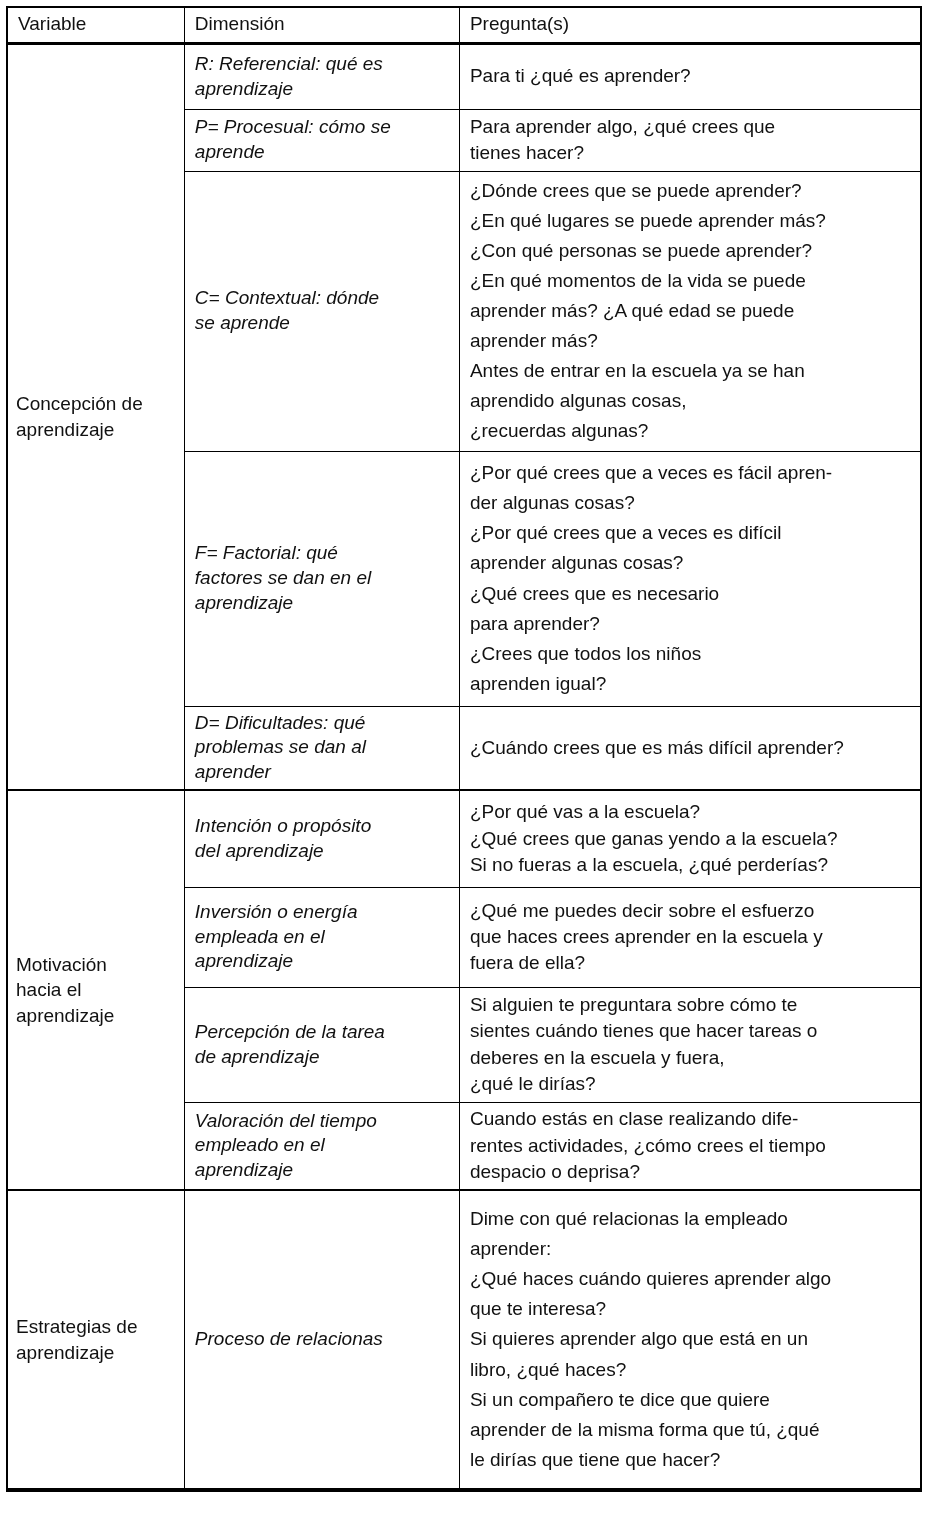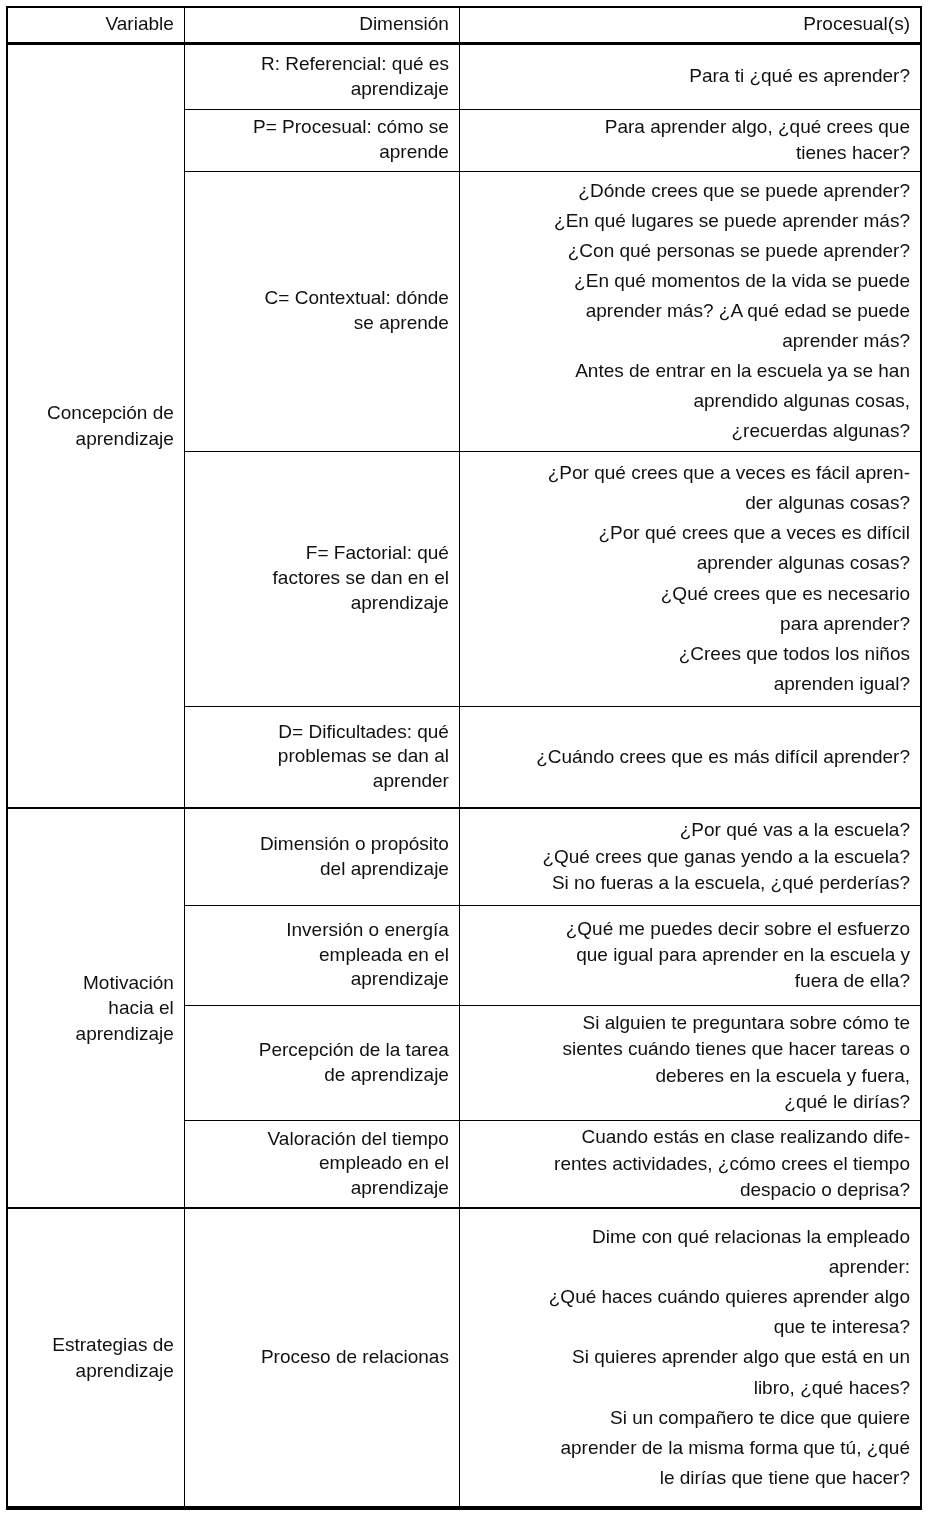--- a/index.html
+++ b/index.html
@@ -20,64 +20,64 @@
     table-layout: fixed;
     border: 2px solid #000;
     border-bottom: 4px solid #000;
   }
   col.c-var { width: 19.4%; }
   col.c-dim { width: 30.1%; }
   col.c-q   { width: 50.5%; }
   th, td {
     border: 1px solid #000;
     padding: 3px 10px;
-    text-align: right;
+    text-align: left;
     vertical-align: middle;
     white-space: pre-line;
     font-size: 19px;
     font-weight: 400;
     line-height: 1.3;
   }
   thead th {
     height: 36px;
     border-bottom: 3px solid #000;
     white-space: normal;
   }
   tr.group-start > td { border-top: 2px solid #000; }
   td.var-cell { line-height: 1.35; padding-left: 8px; }
-  td.dim-cell { line-height: 1.3; }
+  td.dim-cell { line-height: 1.3; font-style: italic; }
   td.q-cell   { line-height: 1.38; }
   td.q-loose  { line-height: 1.58; }
   
   tr.h-ref  { height: 66px; }
   tr.h-proc { height: 62px; }
   tr.h-ctx  { height: 280px; }
   tr.h-fac  { height: 255px; }
-  tr.h-dif  { height: 102px; }
+  tr.h-dif  { height: 84px; }
   tr.h-int  { height: 97px; }
   tr.h-inv  { height: 100px; }
   tr.h-per  { height: 115px; }
   tr.h-val  { height: 88px; }
   tr.h-est  { height: 300px; }
 </style>
 </head>
 <body>
 
 <div class="page">
   <table class="interview">
     <colgroup>
       <col class="c-var">
       <col class="c-dim">
       <col class="c-q">
     </colgroup>
     <thead>
       <tr>
         <th>Variable</th>
         <th>Dimensión</th>
-        <th>Procesual(s)</th>
+        <th>Pregunta(s)</th>
       </tr>
     </thead>
     <tbody>
 
       <tr class="h-ref group-start">
         <td class="var-cell" rowspan="5">Concepción de
 aprendizaje</td>
         <td class="dim-cell">R: Referencial: qué es
 aprendizaje</td>
         <td class="q-cell">Para ti ¿qué es aprender?</td>
@@ -118,32 +118,32 @@
         <td class="dim-cell">D= Dificultades: qué
 problemas se dan al
 aprender</td>
         <td class="q-cell">¿Cuándo crees que es más difícil aprender?</td>
       </tr>
 
       <tr class="h-int group-start">
         <td class="var-cell" rowspan="4">Motivación
 hacia el
 aprendizaje</td>
-        <td class="dim-cell">Dimensión o propósito
+        <td class="dim-cell">Intención o propósito
 del aprendizaje</td>
         <td class="q-cell">¿Por qué vas a la escuela?
 ¿Qué crees que ganas yendo a la escuela?
 Si no fueras a la escuela, ¿qué perderías?</td>
       </tr>
       <tr class="h-inv">
         <td class="dim-cell">Inversión o energía
 empleada en el
 aprendizaje</td>
         <td class="q-cell">¿Qué me puedes decir sobre el esfuerzo
-que igual para aprender en la escuela y
+que haces crees aprender en la escuela y
 fuera de ella?</td>
       </tr>
       <tr class="h-per">
         <td class="dim-cell">Percepción de la tarea
 de aprendizaje</td>
         <td class="q-cell">Si alguien te preguntara sobre cómo te
 sientes cuándo tienes que hacer tareas o
 deberes en la escuela y fuera,
 ¿qué le dirías?</td>
       </tr>

